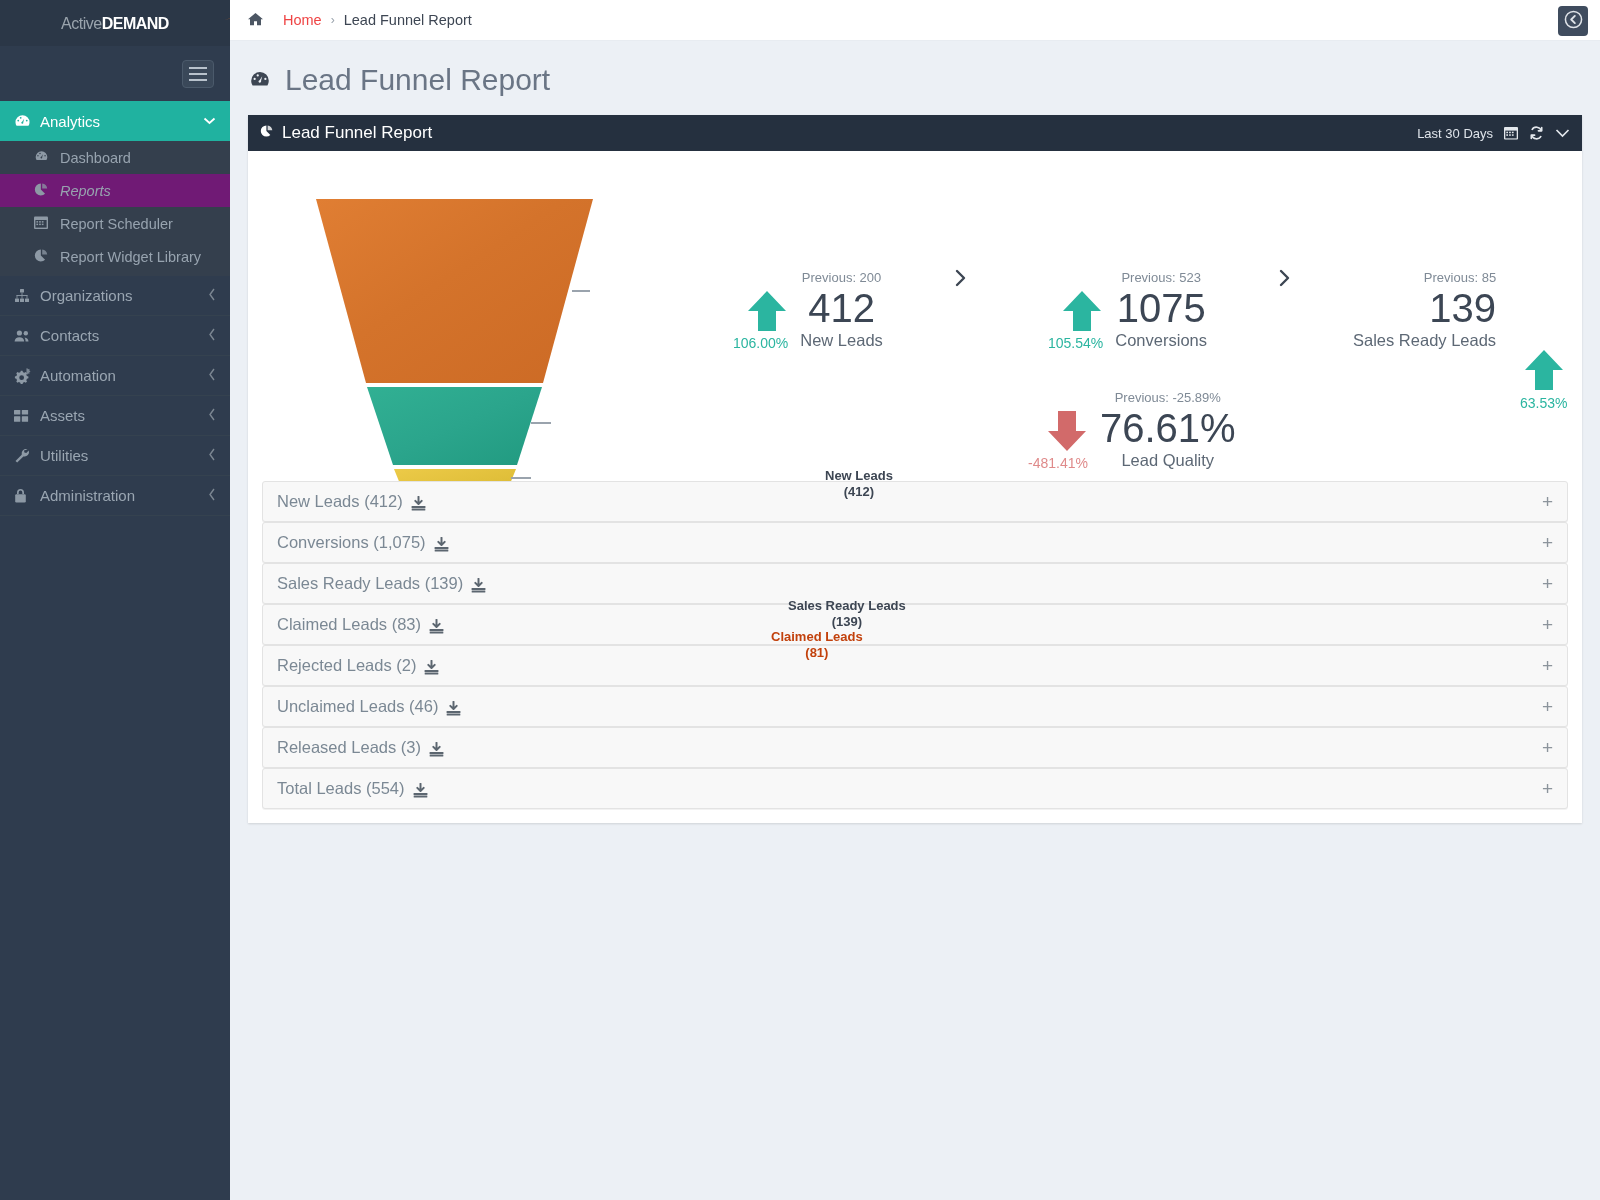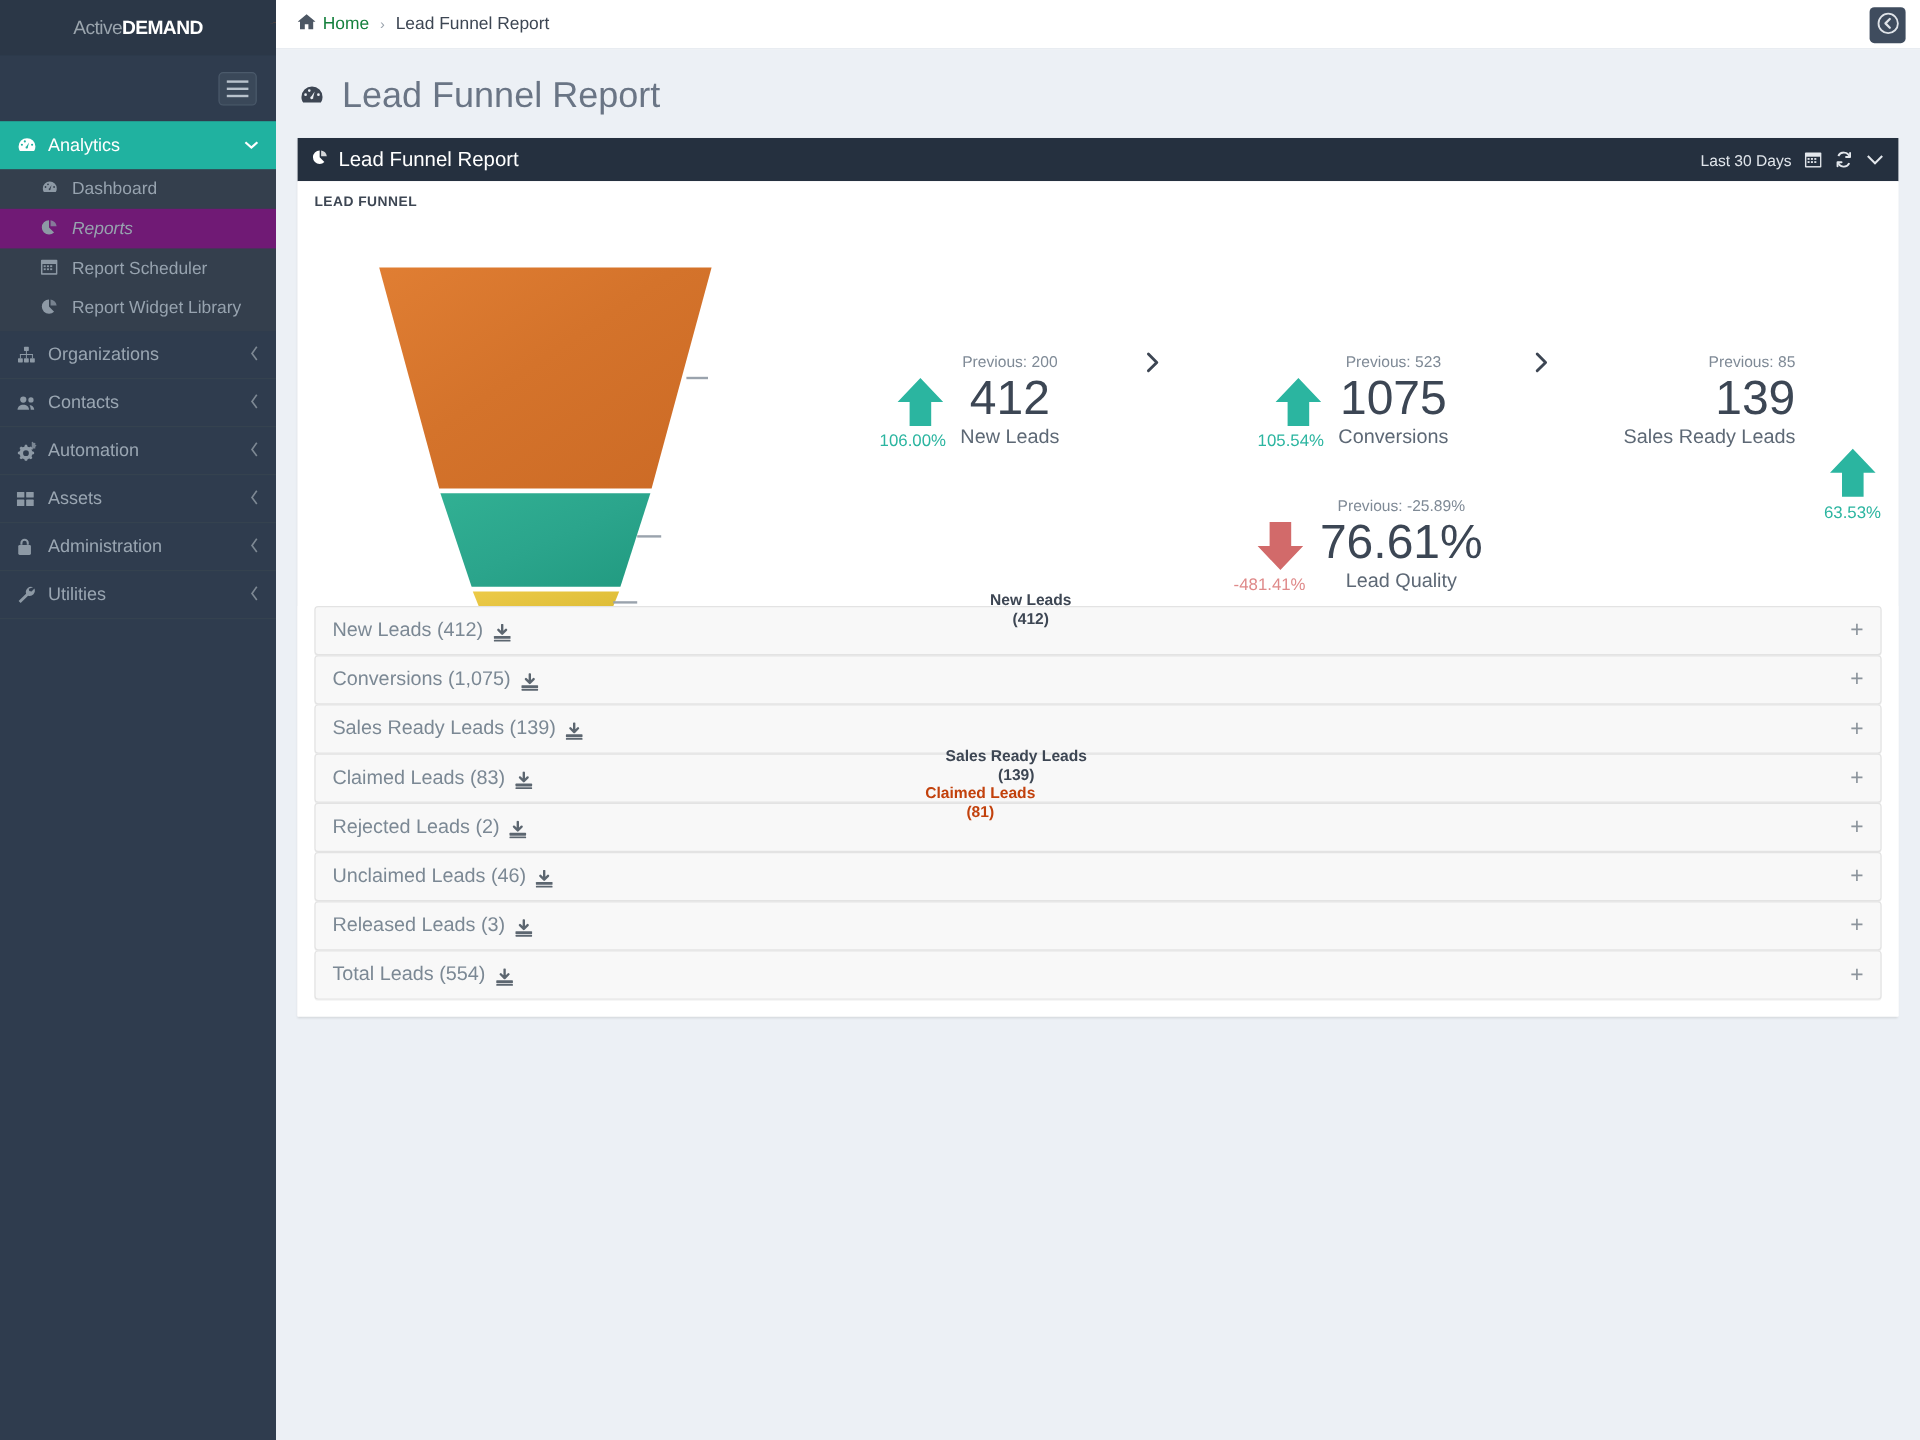--- a/index.html
+++ b/index.html
@@ -87,21 +87,21 @@
     width: 1370px; height: 1200px;
     background: #ecf0f5;
   }
   .breadcrumb-bar {
     height: 41px; background: #ffffff;
     display: flex; align-items: center;
     padding: 0 18px; font-size: 14.5px; color: #555f6b;
     position: relative;
     border-bottom: 1px solid #e8ecf1;
   }
-  .bc-home { color: #15803d; display: flex; align-items: center; gap: 6px; cursor: pointer;}
+  .bc-home { color: #ef4444; display: flex; align-items: center; gap: 20px; cursor: pointer;}
   .bc-sep { margin: 0 9px; color: #9aa3ad; font-size: 12px; }
   .bc-current { color: #3d4653; }
   .back-btn {
     position: absolute; right: 12px; top: 6px;
     width: 30px; height: 30px; border-radius: 4px;
     background: #3f4c5e; display: flex; align-items: center;
     justify-content: center; cursor: pointer;
   }
 
   .page-title {
@@ -332,40 +332,40 @@
     <span class="ni-label">Assets</span>
     <span class="ni-caret">
       <svg width="8" height="13" viewBox="0 0 8 13" fill="none" stroke="currentColor" stroke-width="1.4">
           <path d="M6 1 L2 6.5 L6 12"></path>
         </svg>
     </span>
   </div>
 
   <div class="nav-item">
     <span class="ni-icon">
+      <svg width="16" height="16" viewBox="0 0 16 16" fill="currentColor">
+          <path d="M13.6 1.4a4.4 4.4 0 00-5.9 5.3L1.5 12.9l1.7 1.7 6.2-6.2a4.4 4.4 0 005.3-5.9l-2.4 2.4-1.9-.4-.4-1.9z"></path>
+        </svg>
+    </span>
+    <span class="ni-label">Utilities</span>
+    <span class="ni-caret">
+      <svg width="8" height="13" viewBox="0 0 8 13" fill="none" stroke="currentColor" stroke-width="1.4">
+          <path d="M6 1 L2 6.5 L6 12"></path>
+        </svg>
+    </span>
+  </div>
+
+  <div class="nav-item">
+    <span class="ni-icon">
       <svg width="13" height="16" viewBox="0 0 13 16" fill="currentColor">
           <path d="M3 6V4.4a3.5 3.5 0 117 0V6h-1.7V4.4a1.8 1.8 0 10-3.6 0V6z"></path>
           <rect x="1.2" y="6.2" width="10.6" height="8.2" rx="1.2"></rect>
         </svg>
     </span>
     <span class="ni-label">Administration</span>
-    <span class="ni-caret">
-      <svg width="8" height="13" viewBox="0 0 8 13" fill="none" stroke="currentColor" stroke-width="1.4">
-          <path d="M6 1 L2 6.5 L6 12"></path>
-        </svg>
-    </span>
-  </div>
-
-  <div class="nav-item">
-    <span class="ni-icon">
-      <svg width="16" height="16" viewBox="0 0 16 16" fill="currentColor">
-          <path d="M13.6 1.4a4.4 4.4 0 00-5.9 5.3L1.5 12.9l1.7 1.7 6.2-6.2a4.4 4.4 0 005.3-5.9l-2.4 2.4-1.9-.4-.4-1.9z"></path>
-        </svg>
-    </span>
-    <span class="ni-label">Utilities</span>
     <span class="ni-caret">
       <svg width="8" height="13" viewBox="0 0 8 13" fill="none" stroke="currentColor" stroke-width="1.4">
           <path d="M6 1 L2 6.5 L6 12"></path>
         </svg>
     </span>
   </div>
 </div>
 
 <div id="main">
 
@@ -436,21 +436,20 @@
         </span>
         <span class="ic">
           <svg width="15" height="10" viewBox="0 0 15 10" fill="none" stroke="#e3e7ec" stroke-width="1.7">
               <path d="M1.5 2 L7.5 8 L13.5 2"></path>
             </svg>
         </span>
       </div>
     </div>
 
     <div class="panel-body">
-      <div class="lead-funnel-cap">LEAD FUNNEL</div>
 
       <div class="viz-row">
 
         <svg class="funnel-svg" width="420" height="320" viewBox="0 0 420 320">
           <defs>
             <linearGradient id="gOr" x1="0" y1="0" x2="1" y2="1">
               <stop offset="0%" stop-color="#e07e33"></stop>
               <stop offset="45%" stop-color="#d4732b"></stop>
               <stop offset="100%" stop-color="#cc6a25"></stop>
             </linearGradient>

